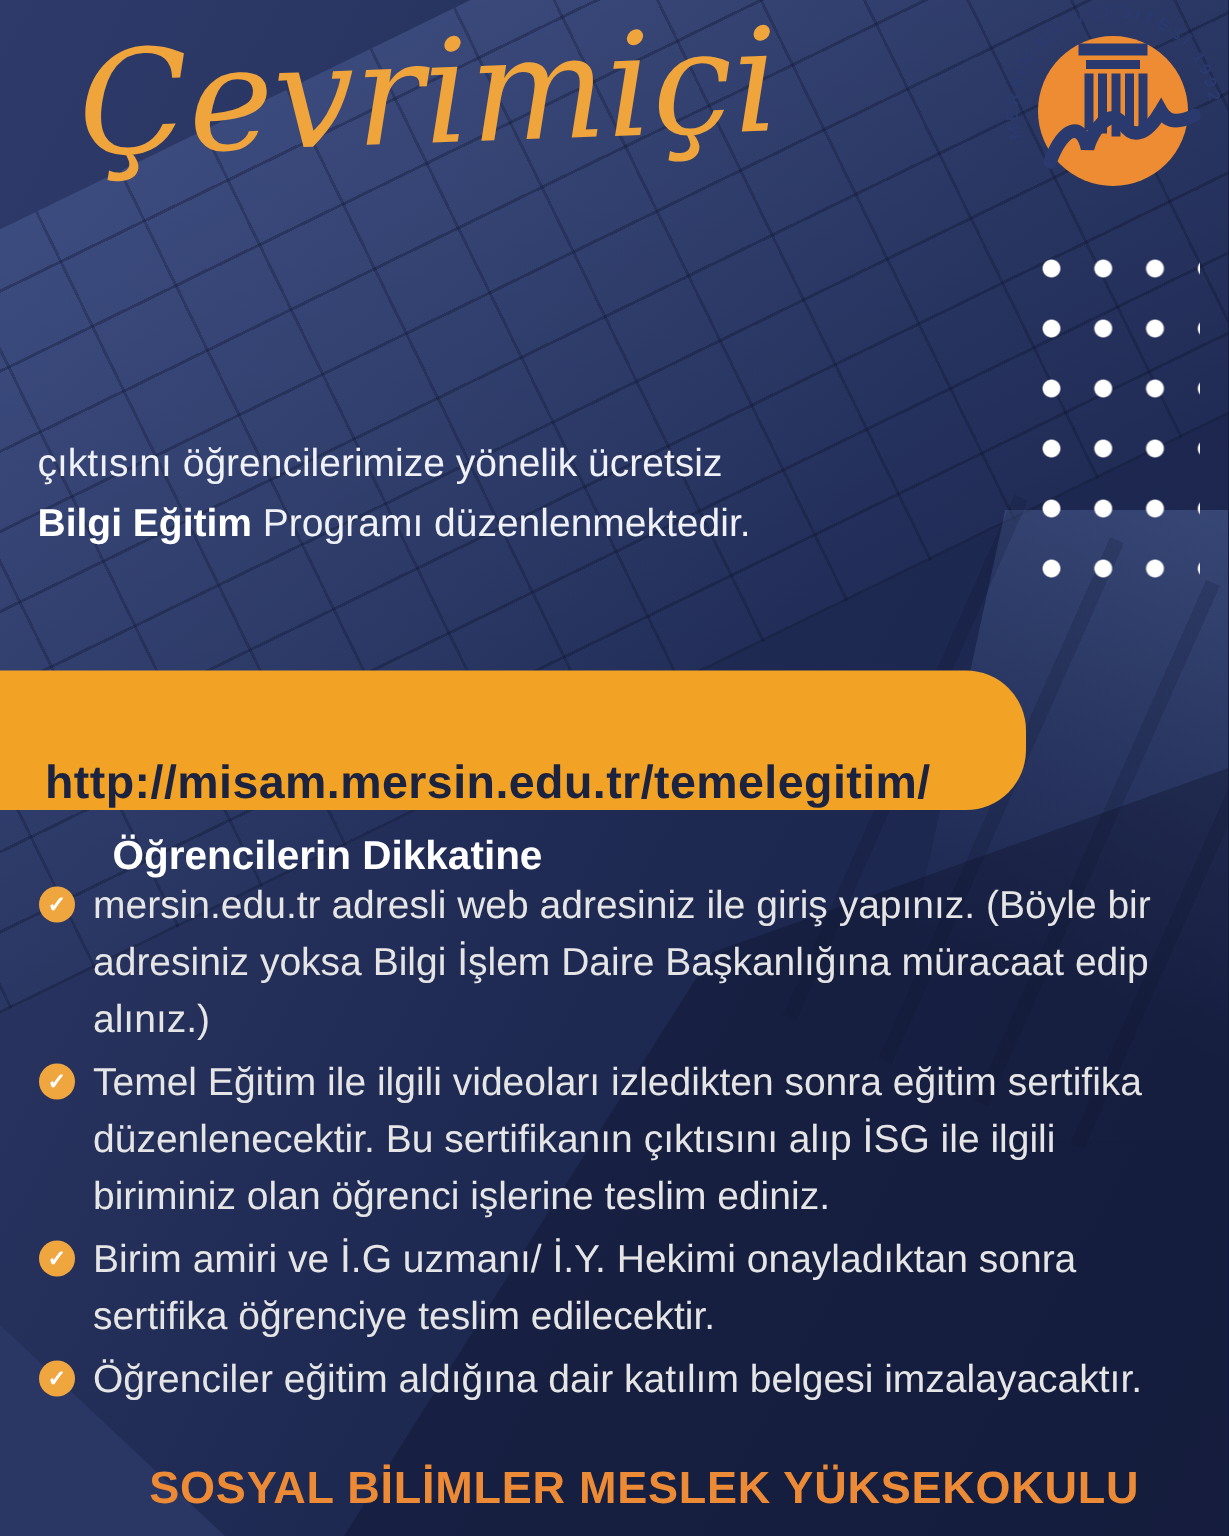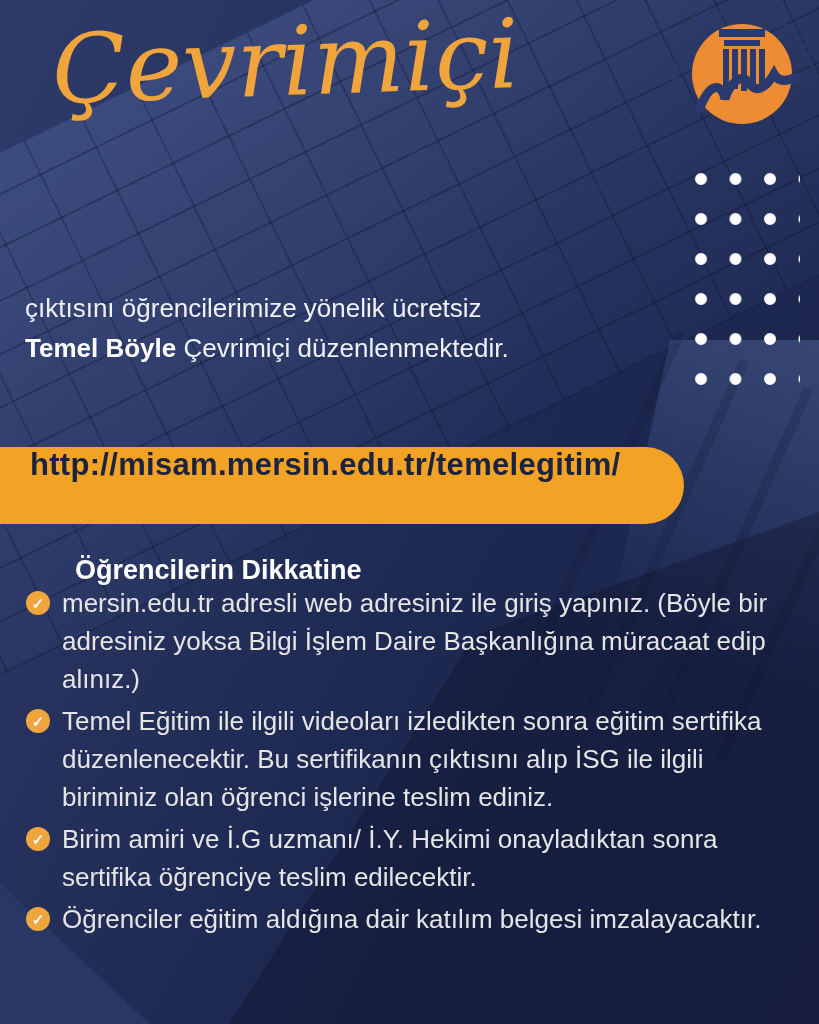--- a/index.html
+++ b/index.html
@@ -50,23 +50,23 @@
     font-size:96px;line-height:1.25;color:#F0A43C;transform:rotate(-2deg);}
   .main-title{position:absolute;left:82px;top:152px;margin:0;
     font-size:73px;font-weight:700;letter-spacing:2px;color:#FFFFFF;white-space:nowrap;}
 
   
   .intro{position:absolute;left:25px;top:288px;width:660px;
     font-size:26px;line-height:40px;color:#EFF1F6;}
   .intro .b{font-weight:700;color:#FFFFFF;}
 
   
-  .banner{position:absolute;left:0;top:447px;width:684px;height:77px;
+  .banner{position:absolute;left:0;top:447px;width:684px;height:93px;
     background:#F2A326;border-radius:0 40px 40px 0;
-    display:flex;align-items:flex-start;box-sizing:border-box;padding-left:30px;}
+    display:flex;align-items:flex-end;box-sizing:border-box;padding-left:30px;}
   .banner .url{font-size:31px;font-weight:700;color:#1B2340;letter-spacing:.3px;white-space:nowrap;}
 
   
   .notice-heading{position:absolute;left:63px;top:543px;margin:12px;
     font-size:27px;font-weight:700;color:#FFFFFF;}
   .notice-list{position:absolute;left:26px;top:584px;width:770px;
     margin:0;padding:0;list-style:none;}
   .notice-list li{display:flex;align-items:flex-start;margin-bottom:4px;}
   .check{flex:0 0 24px;width:24px;height:24px;margin:7px 12px 0 0;
     border-radius:50%;background:#F0A63F;
@@ -110,21 +110,21 @@
       <textPath href="#logo-arc" startOffset="4">MERSİN ÜNİVERSİTESİ 1992</textPath>
     </text>
   </svg>
 
   <div class="dots"></div>
 
   <div class="script-title">Çevrimiçi</div>
 
   <div class="intro">
     <div>çıktısını öğrencilerimize yönelik ücretsiz</div>
-    <div><span class="b">Temel Böyle</span><span> Çevrimiçi düzenlenmektedir.</span></div>
+    <div><span class="b">Bilgi Eğitim</span><span> Programı düzenlenmektedir.</span></div>
   </div>
 
   <div class="banner">
     <span class="url">http://misam.mersin.edu.tr/temelegitim/</span>
   </div>
 
   <h2 class="notice-heading">Öğrencilerin Dikkatine</h2>
   <ul class="notice-list">
     <li>
       <span class="check">✓</span>
@@ -137,14 +137,15 @@
     <li>
       <span class="check">✓</span>
       <span class="item-text">Birim amiri ve İ.G uzmanı/ İ.Y. Hekimi onayladıktan sonra sertifika öğrenciye teslim edilecektir.</span>
     </li>
     <li>
       <span class="check">✓</span>
       <span class="item-text">Öğrenciler eğitim aldığına dair katılım belgesi imzalayacaktır.</span>
     </li>
   </ul>
 
+  <div class="footer">SOSYAL BİLİMLER MESLEK YÜKSEKOKULU</div>
 
 </div>
 
 </body></html>

